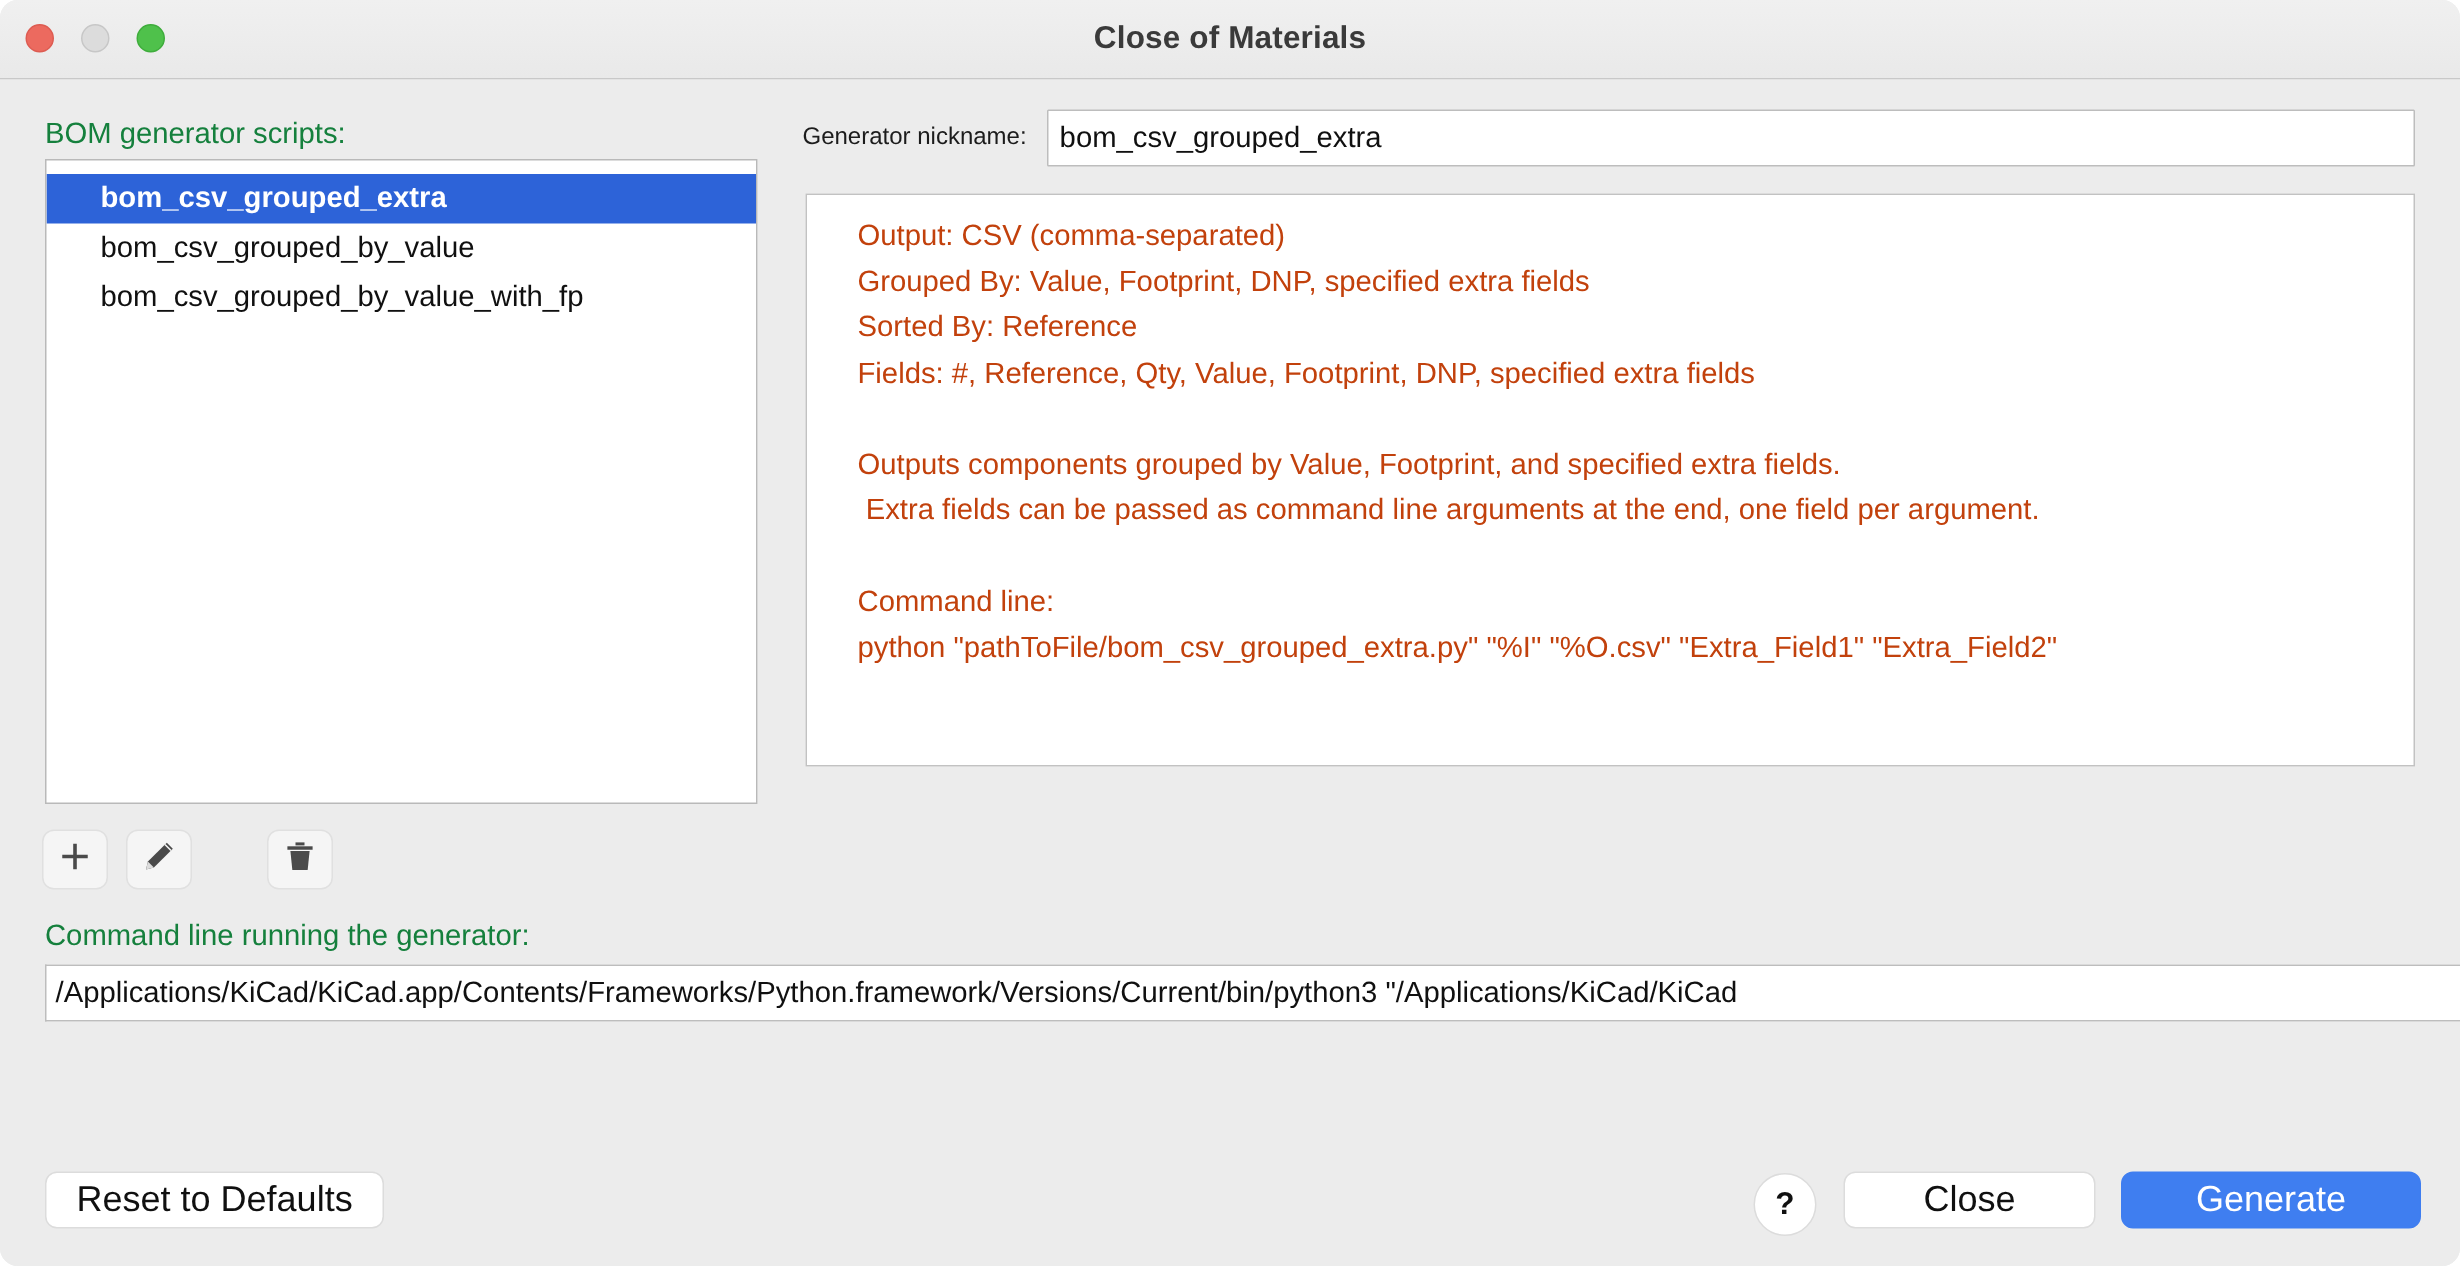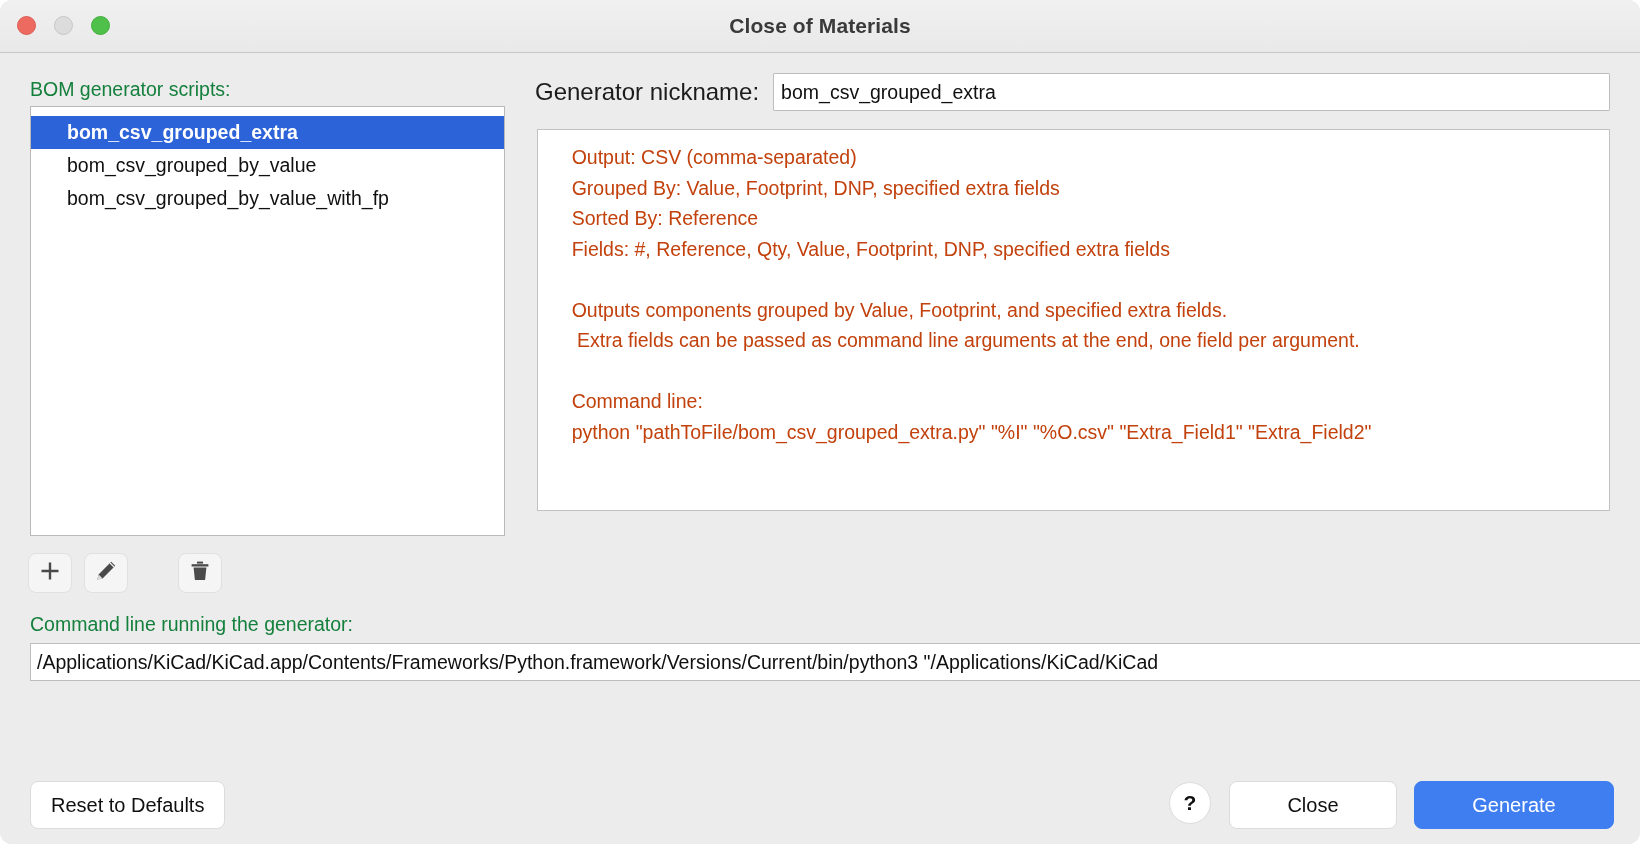--- a/index.html
+++ b/index.html
@@ -131,21 +131,21 @@
   
   #nickname-row {
     position: absolute;
     left: 535px;
     top: 20px;
     right: 30px;
     display: flex;
     align-items: center;
   }
   #nickname-label {
-    font-size: 24px;
+    font-size: 16px;
     color: #1c1c1c;
     white-space: nowrap;
   }
   #nickname-input {
     flex: 1;
     margin-left: 14px;
     height: 38px;
     background: #ffffff;
     border: 1px solid #bdbdbd;
     box-sizing: border-box;
@@ -206,24 +206,24 @@
   }
 
   
   #bottom-bar {
     position: absolute;
     left: 0; right: 0;
     bottom: 22px;
     height: 42px;
   }
   .btn {
-    height: 48px;
+    height: 38px;
     border-radius: 8px;
     box-sizing: border-box;
-    font-size: 20px;
+    font-size: 24px;
     display: inline-flex;
     align-items: center;
     justify-content: center;
     white-space: nowrap;
   }
   #reset-btn {
     position: absolute;
     left: 30px;
     top: 0;
     padding: 0 20px;

